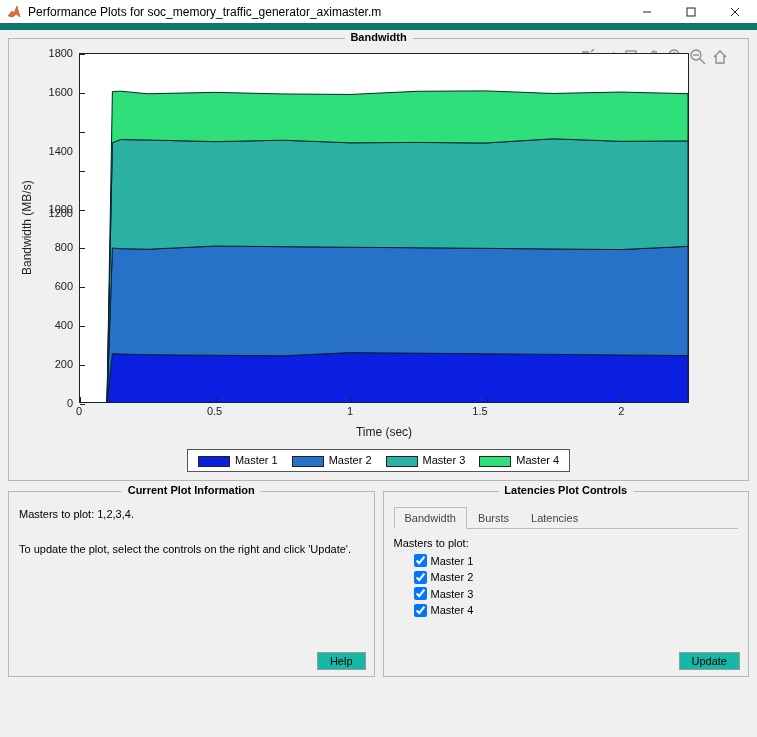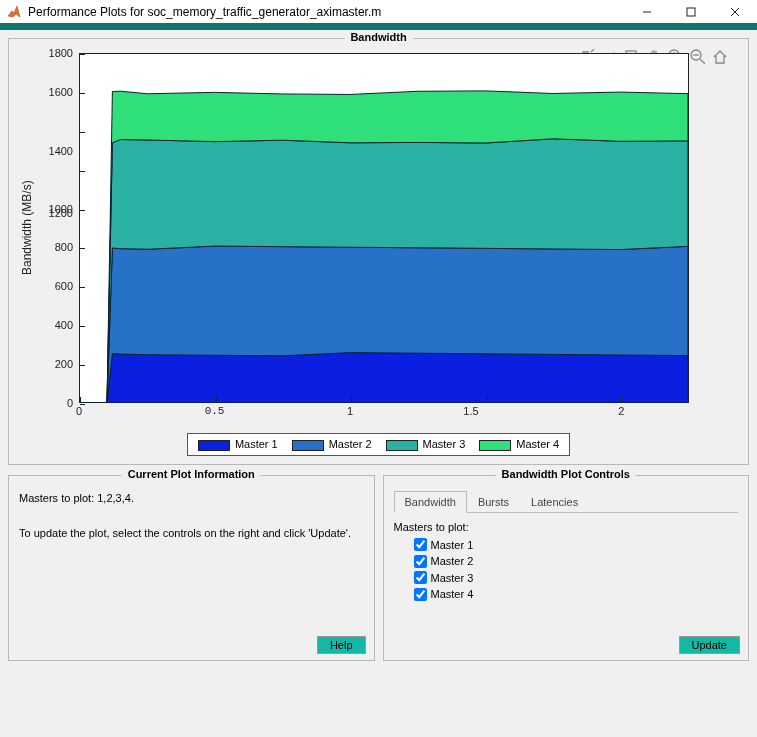--- a/index.html
+++ b/index.html
@@ -191,25 +191,26 @@
               <div class="tickmark" style="bottom: 0px; height: 5px; width: 1px; left: 0px;"></div>
               <div class="tickmark" style="bottom: 0px; height: 5px; width: 1px; left: 135.556px;"></div>
               <div class="tickmark" style="bottom: 0px; height: 5px; width: 1px; left: 271.111px;"></div>
               <div class="tickmark" style="bottom: 0px; height: 5px; width: 1px; left: 406.667px;"></div>
               <div class="tickmark" style="bottom: 0px; height: 5px; width: 1px; left: 542.222px;"></div>
             </div>
         </div>
       </div>
       <div class="xticks" id="xticks">
           <div class="xtick" style="left: 0px;">0</div>
-          <div class="xtick" style="left: 135.556px; font-family: Liberation Mono, monospace;">0.5</div>
+          <div class="xtick" style="left: 135.556px;">0.5</div>
           <div class="xtick" style="left: 271.111px;">1</div>
-          <div class="xtick" style="left: 392px;">1.5</div>
+          <div class="xtick" style="left: 401px;">1.5</div>
           <div class="xtick" style="left: 542.222px;">2</div>
         </div>
+      <div class="xlabel">Time (sec)</div>
       <div class="legend-box" id="legend">
           <span><span class="swatch" style="background: rgb(10, 31, 224);"></span><span>Master 1</span></span>
           <span><span class="swatch" style="background: rgb(39, 113, 200);"></span><span>Master 2</span></span>
           <span><span class="swatch" style="background: rgb(43, 176, 164);"></span><span>Master 3</span></span>
           <span><span class="swatch" style="background: rgb(47, 224, 122);"></span><span>Master 4</span></span>
         </div>
     </div>
   </div>
 
   <div class="bottom-row">
@@ -217,21 +218,21 @@
       <div class="panel-legend sm">Current Plot Information</div>
       <div class="info-text">
         <div>Masters to plot: 1,2,3,4.</div>
         <br>
         <div>To update the plot, select the controls on the right and click 'Update'.</div>
       </div>
       <button class="help-btn">Help</button>
     </div>
 
     <div class="ctrl-panel">
-      <div class="panel-legend sm">Bandwidth Plot Controls</div>
+      <div class="panel-legend sm">Latencies Plot Controls</div>
       <div class="tabs">
         <div class="tab active">Bandwidth</div>
         <div class="tab">Bursts</div>
         <div class="tab">Latencies</div>
       </div>
       <div class="masters-label">Masters to plot:</div>
       <div id="master-checks">
           <label class="chk-row">
             <input type="checkbox" checked="" style="">
             <span>Master 1</span>

